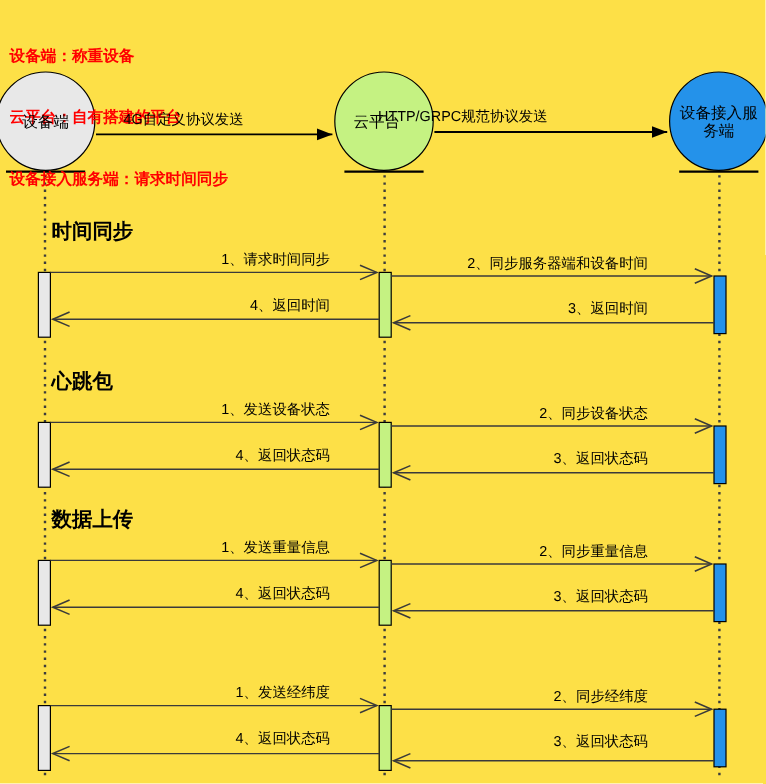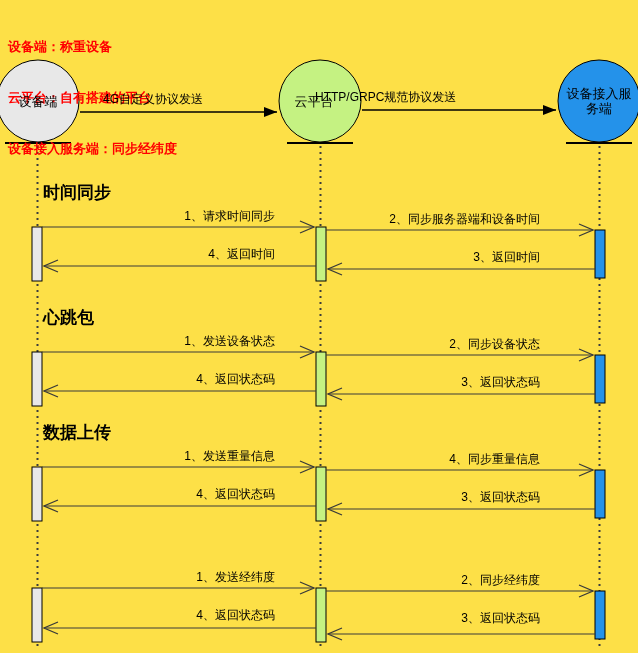--- a/index.html
+++ b/index.html
@@ -109,21 +109,21 @@
       <line class="msgline" x1="42" y1="46" x2="314" y2="46" marker-end="url(#mOpen)"></line>
       <line class="msgline" x1="326" y1="49" x2="593" y2="49" marker-end="url(#mOpen)"></line>
       <line class="msgline" x1="595" y1="92" x2="328" y2="92" marker-end="url(#mOpen)"></line>
       <line class="msgline" x1="316" y1="86" x2="44" y2="86" marker-end="url(#mOpen)"></line>
     </g>
   </svg>
 
   <div class="txt legend">
     <div class="legend-line">设备端：称重设备</div>
     <div class="legend-line">云平台：自有搭建的平台</div>
-    <div class="legend-line">设备接入服务端：同步经纬度</div>
+    <div class="legend-line">设备接入服务端：请求时间同步</div>
   </div>
 
   <div class="txt actor-label al-device">设备端</div>
   <div class="txt actor-label al-cloud">云平台</div>
   <div class="txt actor-label al-access">设备接入服务端</div>
 
   <div class="txt transport t-4g">4G自定义协议发送</div>
   <div class="txt transport t-http">HTTP/GRPC规范协议发送</div>
 
   <div class="section s1">
@@ -138,21 +138,21 @@
     <div class="sec-title">心跳包</div>
     <div class="msg m1">1、发送设备状态</div>
     <div class="msg m2">2、同步设备状态</div>
     <div class="msg m3">3、返回状态码</div>
     <div class="msg m4">4、返回状态码</div>
   </div>
 
   <div class="section s3">
     <div class="sec-title">数据上传</div>
     <div class="msg m1">1、发送重量信息</div>
-    <div class="msg m2">4、同步重量信息</div>
+    <div class="msg m2">2、同步重量信息</div>
     <div class="msg m3">3、返回状态码</div>
     <div class="msg m4">4、返回状态码</div>
   </div>
 
   <div class="section s4">
     <div class="msg m1">1、发送经纬度</div>
     <div class="msg m2">2、同步经纬度</div>
     <div class="msg m3">3、返回状态码</div>
     <div class="msg m4">4、返回状态码</div>
   </div>

